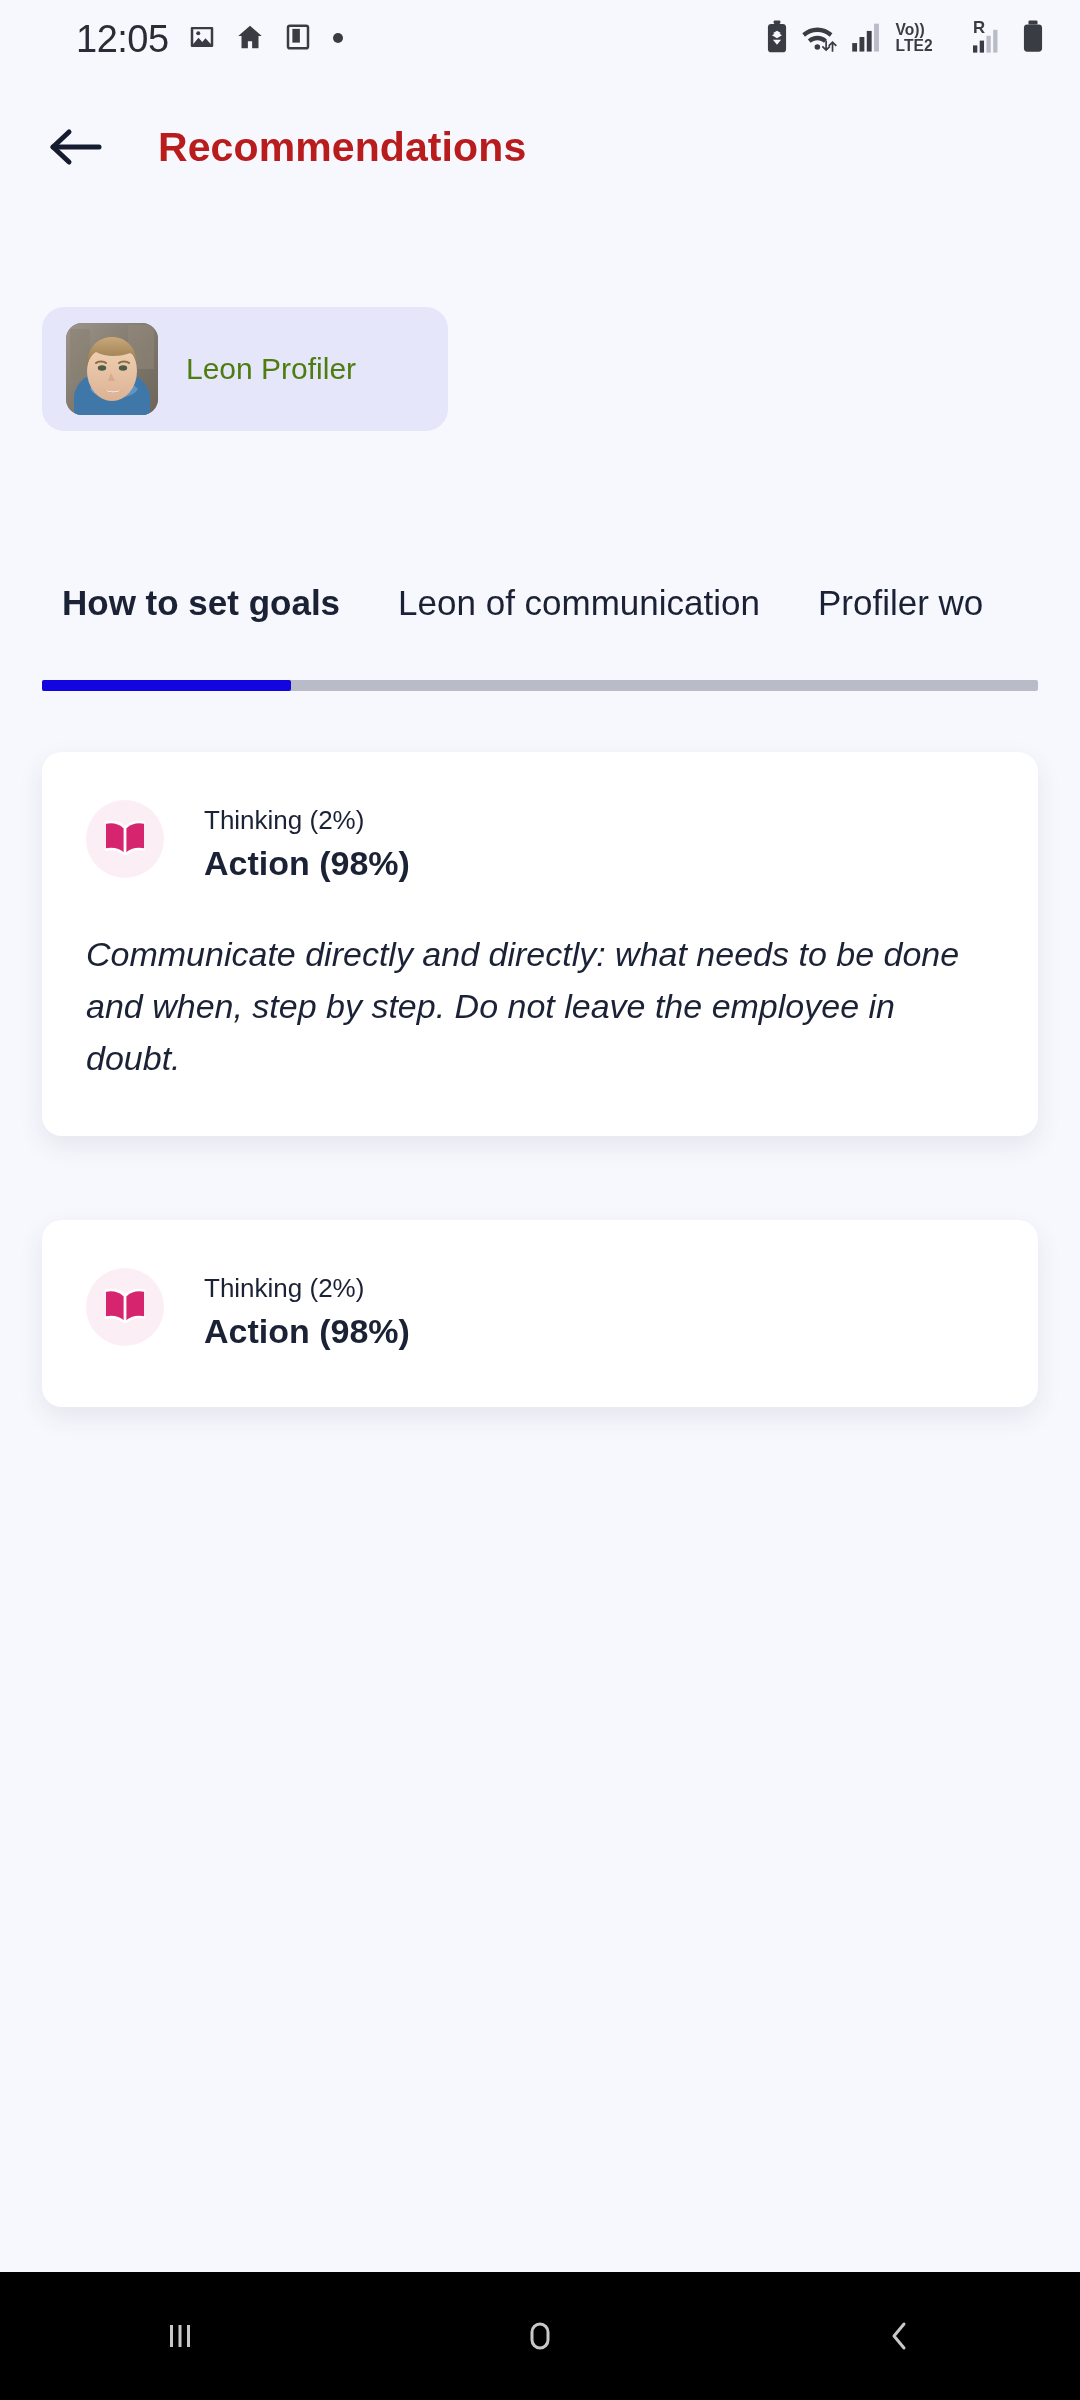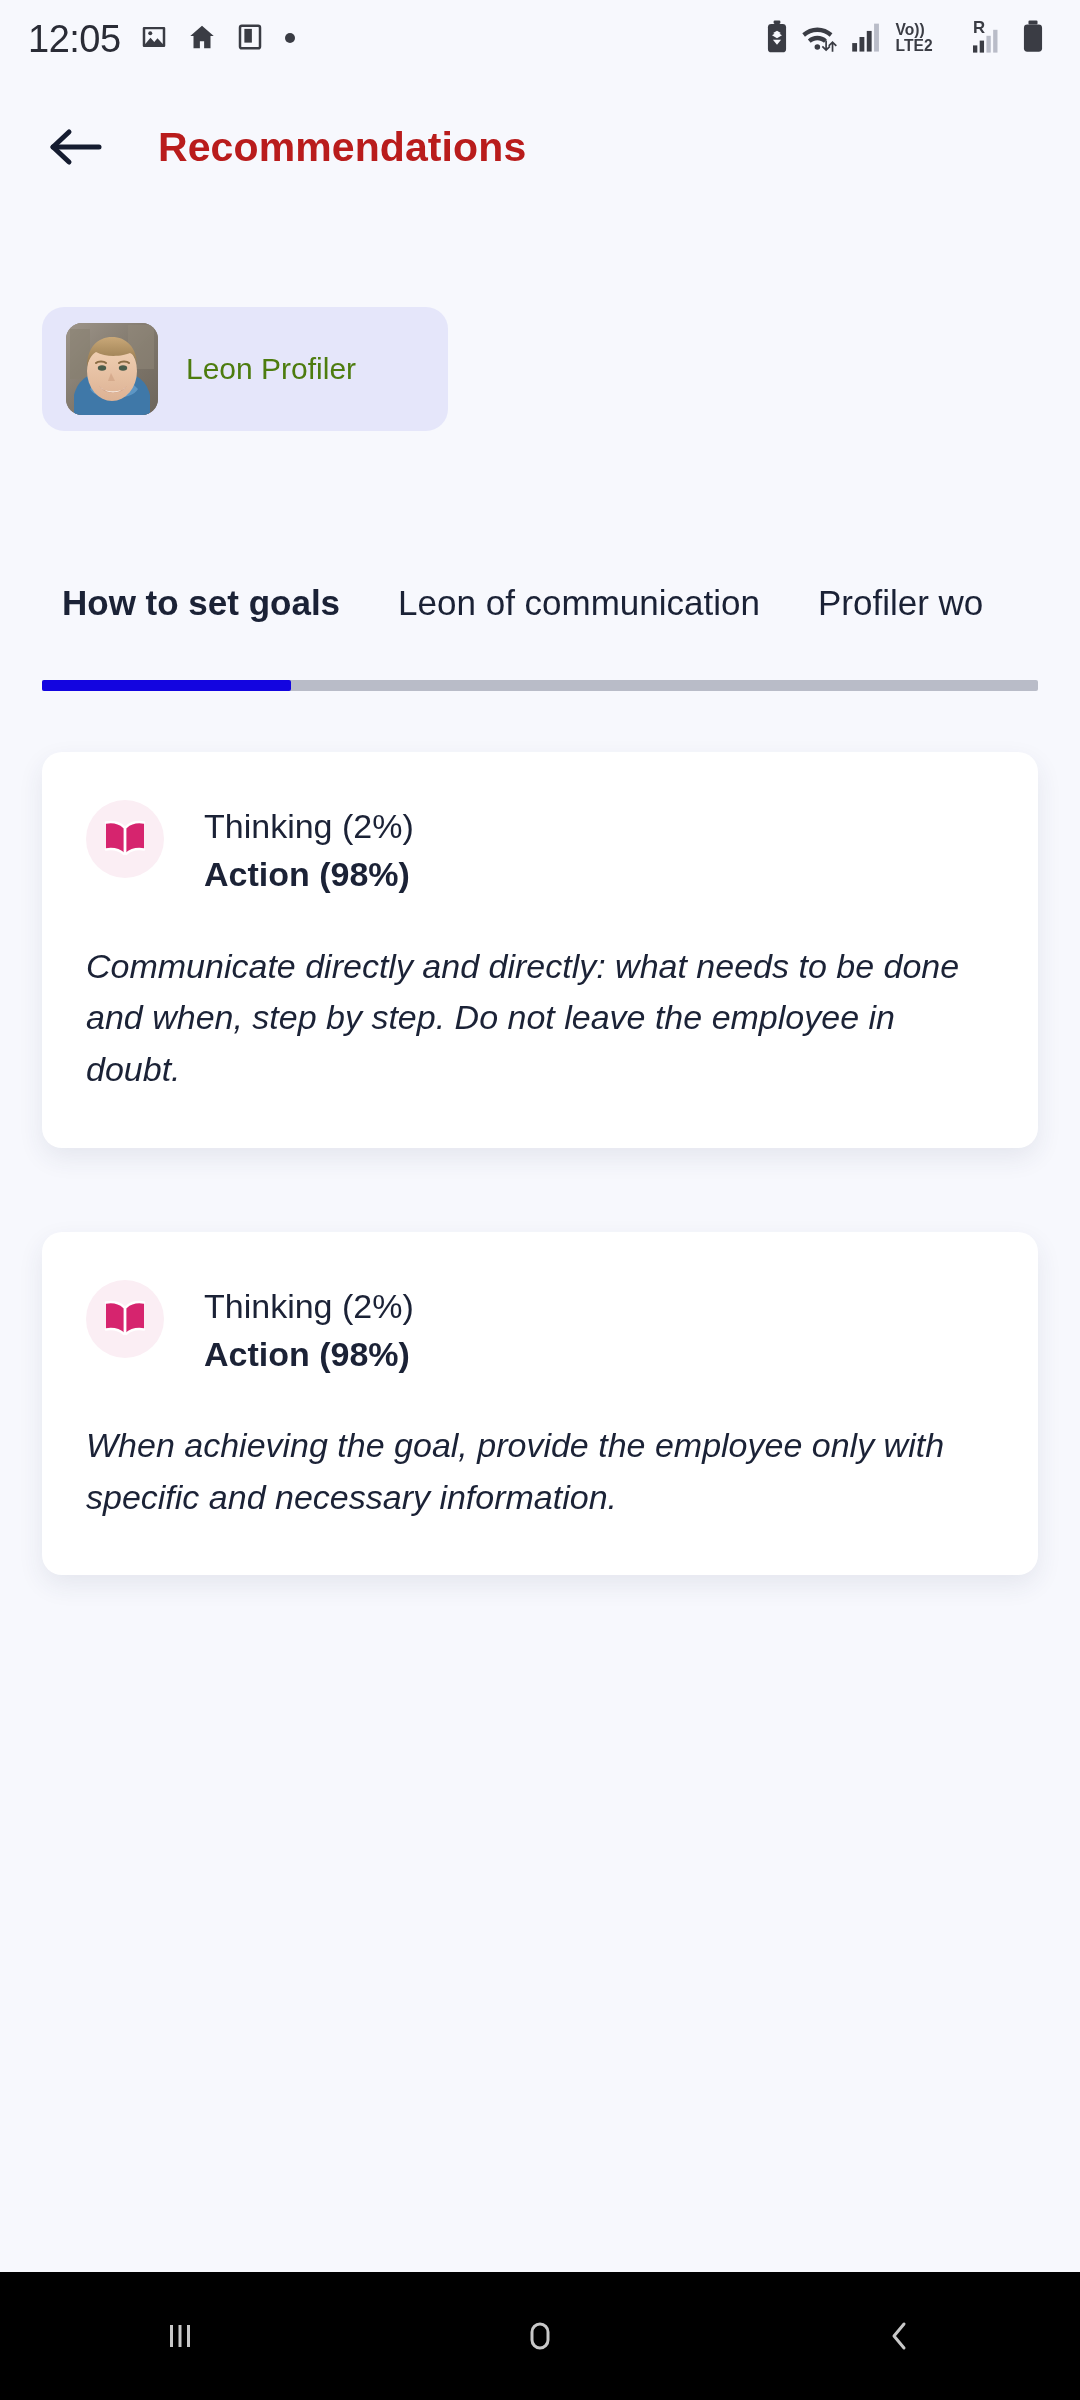--- a/index.html
+++ b/index.html
@@ -14,21 +14,21 @@
     width:1080px; height:2400px;
     background:#f7f8fd;
   }
 
   
   .statusbar {
     position:absolute; top:0; left:0;
     width:1080px; height:78px;
     display:flex; align-items:center;
     justify-content:space-between;
-    padding:0 34px 0 28px;
+    padding:0 34px 0 76px;
   }
   .sb-left { display:flex; align-items:center; gap:18px; }
   .sb-time {
     font-size:38px; color:#2a2c36;
     font-family:"Liberation Sans", sans-serif;
     letter-spacing:-0.5px;
   }
   .sb-right { display:flex; align-items:center; gap:9px; }
   .sb-ico { display:block; }
 
@@ -117,21 +117,21 @@
   .card-head { display:flex; align-items:flex-start; }
   .card-icon {
     width:78px; height:78px;
     border-radius:50%;
     background:#fbeef4;
     display:flex; align-items:center; justify-content:center;
     flex-shrink:0;
   }
   .card-titles { margin-left:40px; padding-top:2px; }
   .card-line1 {
-    font-size:34px; color:#1b2236;
+    font-size:26px; color:#1b2236;
     line-height:1.42;
   }
   .card-line2 {
     font-size:34px; color:#1b2236;
     font-weight:bold; line-height:1.42;
   }
   .card-body {
     margin-top:42px;
     font-size:34px; color:#1b2236;
     line-height:1.52;
@@ -324,21 +324,20 @@
             <path d="M22 36c-5-4.5-12-5.5-18-4.5" stroke="#ffffff" stroke-width="2.5" fill="none" stroke-linecap="round"></path>
             <path d="M24 36c5-4.5 12-5.5 18-4.5" stroke="#ffffff" stroke-width="2.5" fill="none" stroke-linecap="round"></path>
             <rect x="21.6" y="9" width="2.8" height="27" fill="#ffffff"></rect>
           </svg>
         </div>
         <div class="card-titles">
           <div class="card-line1">Thinking (2%)</div>
           <div class="card-line2">Action (98%)</div>
         </div>
       </div>
-      <div class="card-body"> When achieving the goal, provide the employee only with specific and necessary information.</div>
     </div>
 
   </div>
 
   <div class="navbar">
     <div class="nav-btn">
       <svg width="46" height="46" viewBox="0 0 46 46">
         <rect x="13" y="12" width="3" height="22" fill="#c8c8c8"></rect>
         <rect x="21.5" y="12" width="3" height="22" fill="#c8c8c8"></rect>
         <rect x="30" y="12" width="3" height="22" fill="#c8c8c8"></rect>

